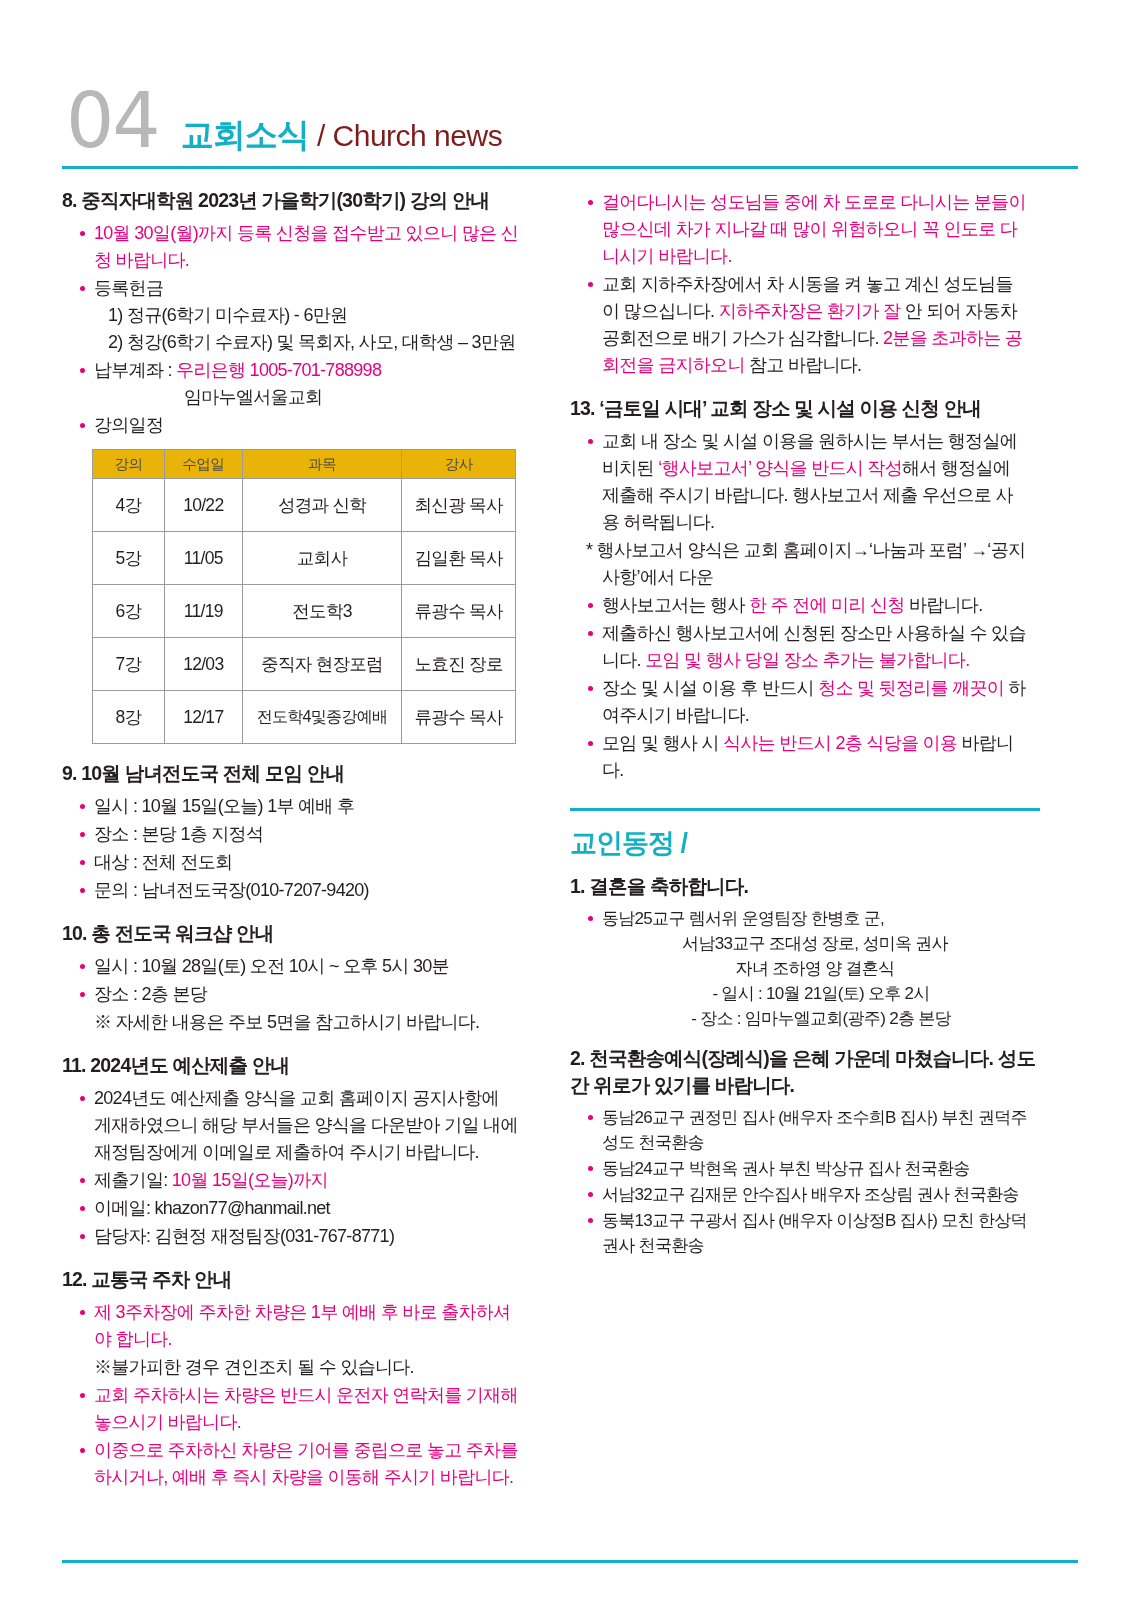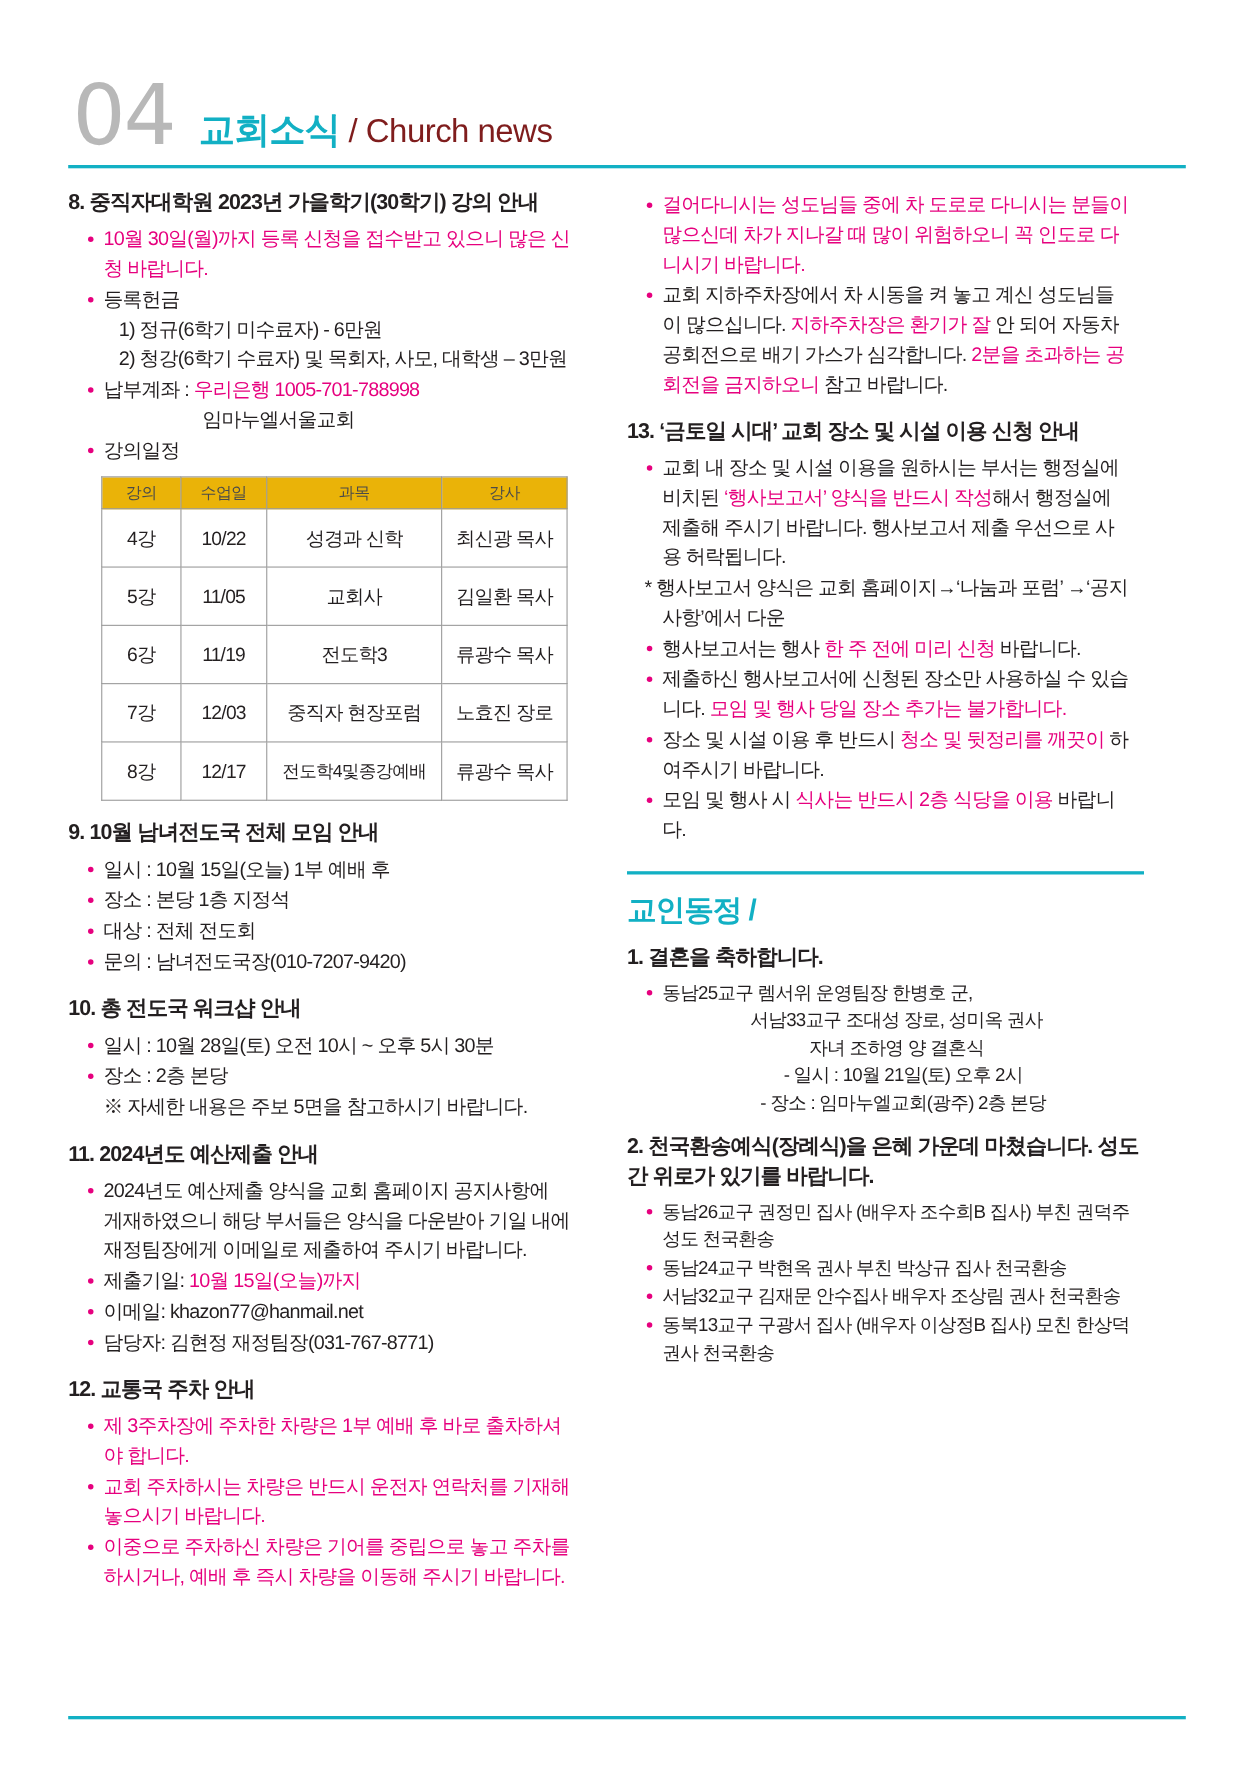--- a/index.html
+++ b/index.html
@@ -13,21 +13,21 @@
     font-family: "Liberation Sans", sans-serif;
     color: #231f20;
     position: relative;
     overflow: hidden;
   }
   .page {
     position: relative;
     width: 1140px;
     height: 1611px;
     box-sizing: border-box;
-    padding: 0 62px;
+    padding: 16px 62px;
   }
   
   .header {
     display: flex;
     align-items: flex-end;
     padding-top: 48px;
     padding-left: 4px;
     height: 92px;
   }
   .page-num {
@@ -276,20 +276,21 @@
       <ul class="bul">
         <li>2024년도 예산제출 양식을 교회 홈페이지 공지사항에 게재하였으니 해당 부서들은 양식을 다운받아 기일 내에 재정팀장에게 이메일로 제출하여 주시기 바랍니다.</li>
         <li><span class="pink-mixed">제출기일: <span class="pink">10월 15일(오늘)까지</span></span></li>
         <li>이메일: khazon77@hanmail.net</li>
         <li>담당자: 김현정 재정팀장(031-767-8771)</li>
       </ul>
 
       <h3 class="sec gap">12. 교통국 주차 안내</h3>
       <ul class="bul">
         <li><span class="pink"><span class="pink">제 3주차장에 주차한 차량은 1부 예배 후 바로</span> 출차하셔야 합니다.</span></li>
+        <li class="nobullet">※불가피한 경우 견인조치 될 수 있습니다.</li>
         <li><span class="pink">교회 주차하시는 <span class="pink">차량은 반드시 운전자 연락처</span>를 기재해 놓으시기 바랍니다.</span></li>
         <li><span class="pink"><span class="pink">이중으로 주차하신 차량은 기어를 중립으로 놓고</span> 주차를 하시거나, <span class="pink">예배 후 즉시 차량을 이동해</span> 주시기 바랍니다.</span></li>
       </ul>
     </div>
 
     <div class="col right">
 
       <ul class="bul" style="margin-top:2px;">
         <li><span class="pink"><span class="pink">걸어다니시는 성도님들</span> 중에 차 도로로 다니시는 분들이 많으신데 차가 지나갈 때 많이 위험하오니 <span class="pink">꼭 인도로 다니시기 바랍니다.</span></span></li>
         <li><span>교회 지하주차장에서 차 시동을 켜 놓고 계신 성도님들이 많으십니다. <span class="pink">지하주차장은 환기가 잘</span> 안 되어 자동차 공회전으로 배기 가스가 심각합니다. <span class="pink">2분을 초과하는 공회전을 금지하오니</span> 참고 바랍니다.</span></li>

